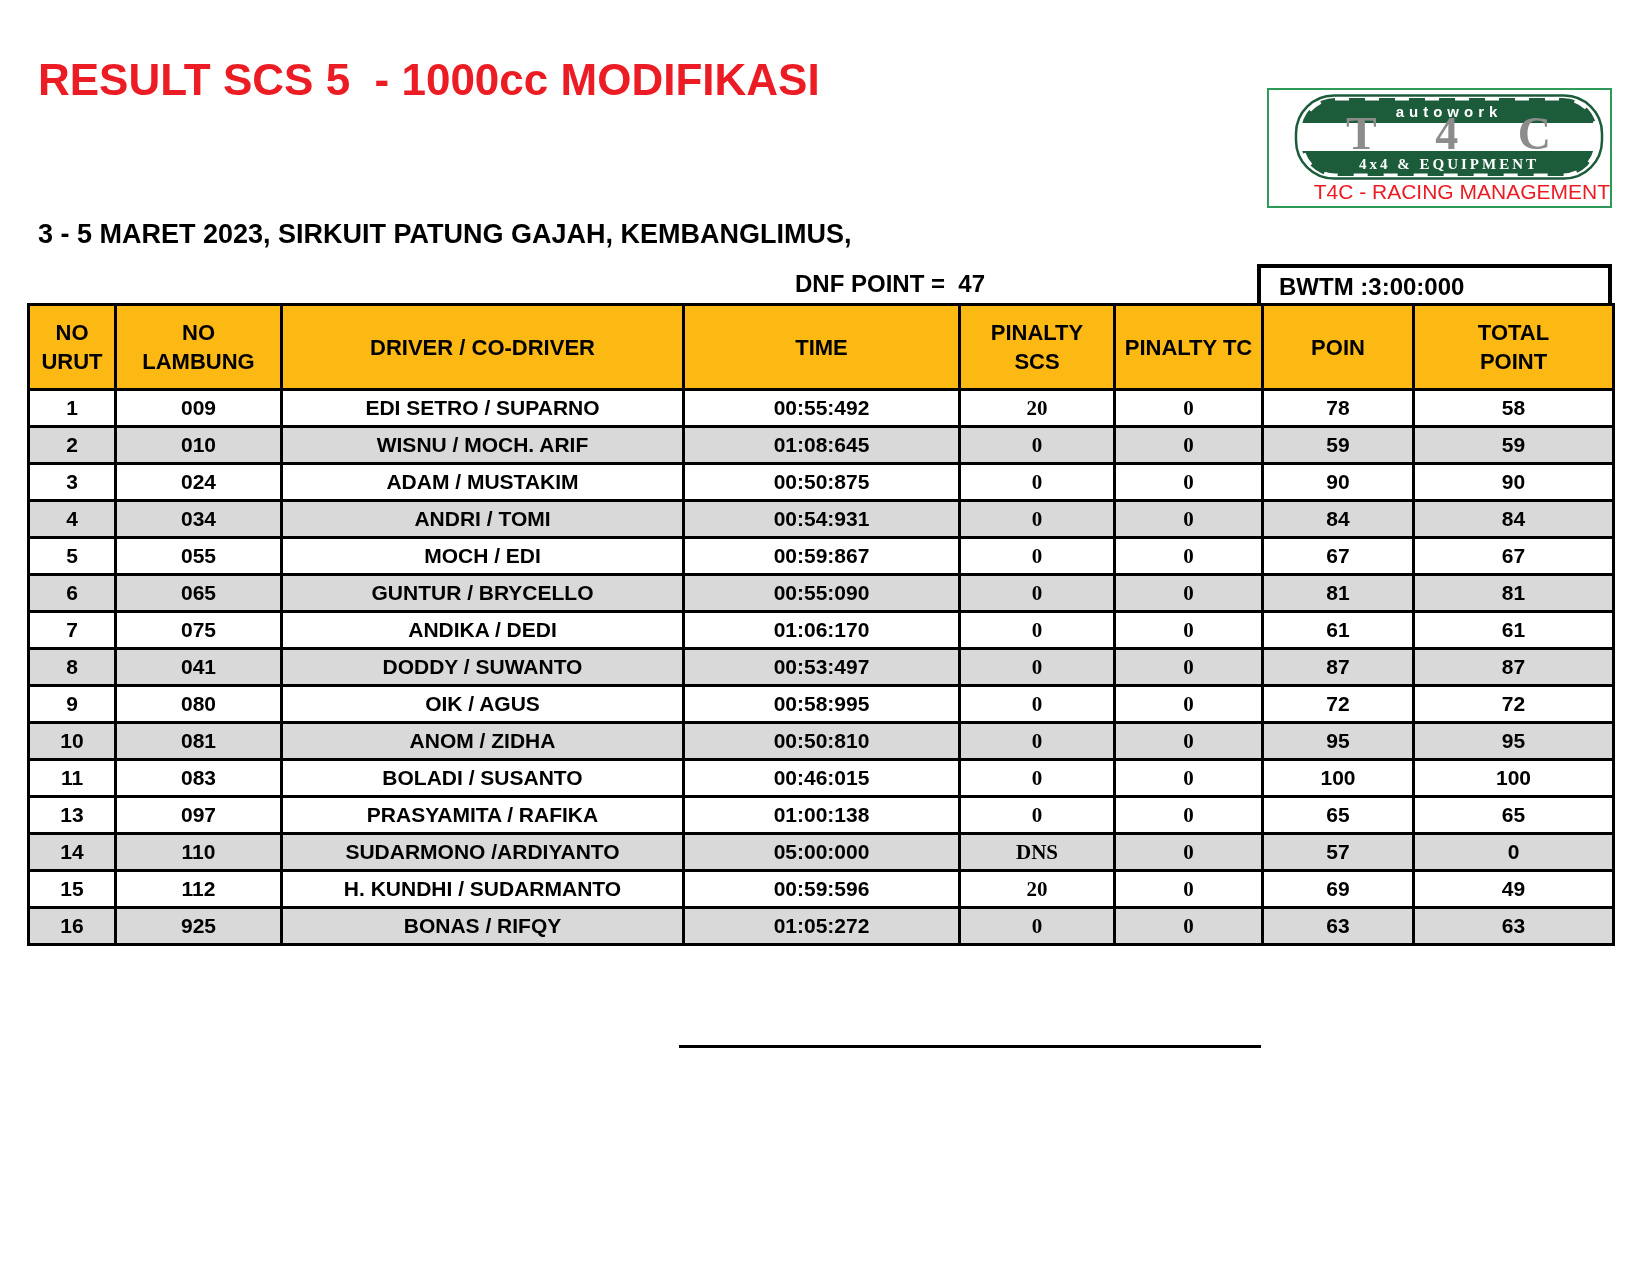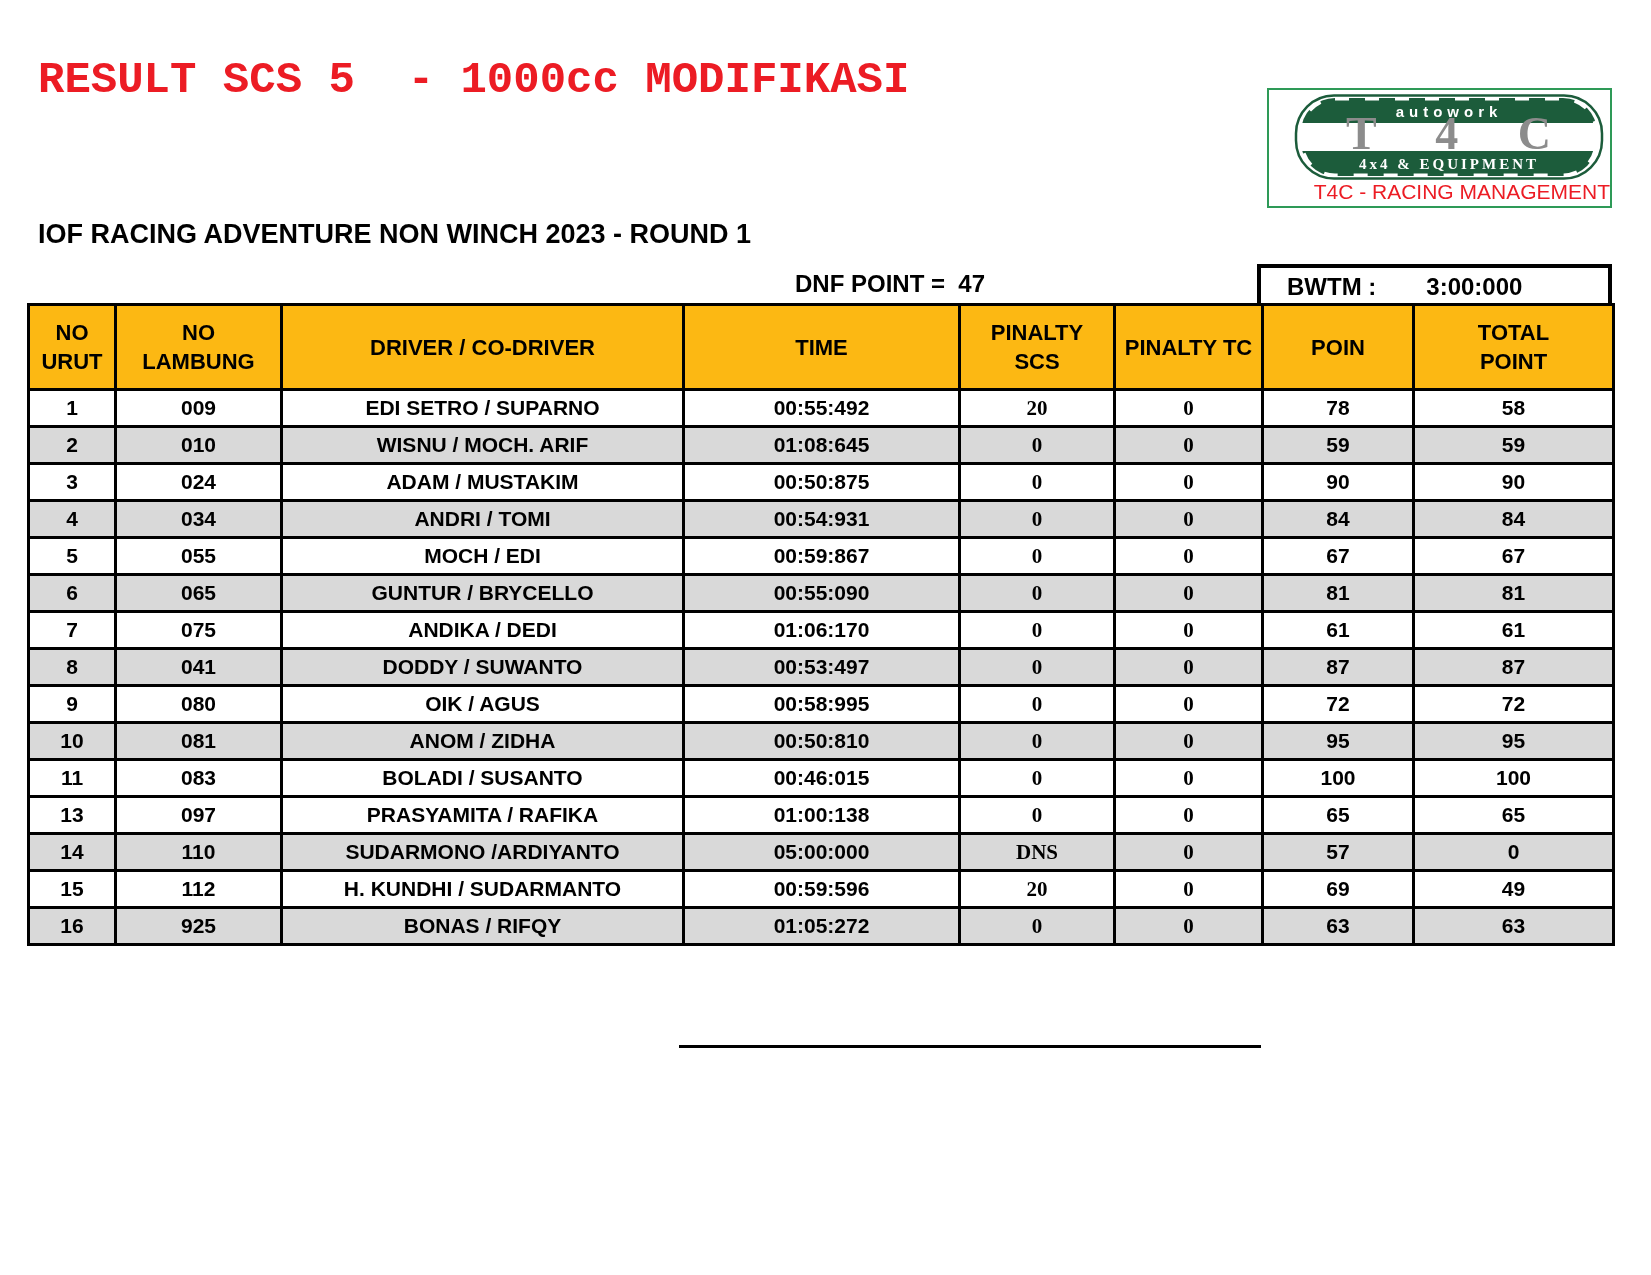--- a/index.html
+++ b/index.html
@@ -7,21 +7,21 @@
     position:relative;
     width:1651px;height:1275px;
     background:#fff;
     font-family:"Liberation Sans",sans-serif;
     overflow:hidden;
   }
   .title{
     position:absolute;left:38px;top:55px;
     font-size:44px;font-weight:bold;
     color:var(--title-red,#EC1C24);
-    white-space:pre;letter-spacing:0px;font-family:Liberation Mono, monospace;
+    white-space:pre;letter-spacing:0px;
   }
   .subtitles{
     position:absolute;left:38px;top:134px;
     font-size:27px;font-weight:bold;color:#000;
     line-height:40px;white-space:pre;
   }
   
   .logo-box{
     position:absolute;left:1267px;top:88px;width:345px;height:120px;
     box-sizing:border-box;border:2px solid var(--logo-border-green,#2E9A57);
@@ -40,21 +40,21 @@
   .logo-main-text{fill:var(--logo-letters-gray,#8C8C8C);font-family:"Liberation Serif",serif;font-weight:bold;font-size:46px;letter-spacing:24px;}
   .logo-bottom-text{fill:#fff;font-family:"Liberation Serif",serif;font-weight:bold;font-size:15px;letter-spacing:3px;}
   
   .dnf{
     position:absolute;left:795px;top:270px;
     font-size:24px;font-weight:bold;color:#000;white-space:pre;
   }
   .bwtm-box{
     position:absolute;left:1257px;top:264px;width:355px;height:45px;
     box-sizing:border-box;border:4px solid #000;background:#fff;
-    display:flex;align-items:center;padding-left:26px;gap:50px;
+    display:flex;align-items:center;padding-left:18px;
     font-size:24px;font-weight:bold;color:#000;
   }
   
   table.results{
     position:absolute;left:27px;top:303px;width:1585px;
     border-collapse:collapse;table-layout:fixed;
   }
   table.results th,table.results td{
     border:3px solid #000;text-align:center;vertical-align:middle;
     padding:0;color:#000;overflow:hidden;
@@ -75,21 +75,20 @@
   }
 </style>
 </head>
 <body>
 
 <div class="page">
 
   <div class="title">RESULT SCS 5  - 1000cc MODIFIKASI</div>
 
   <div class="subtitles">
-    <div>IOF RACING ADVENTURE NON WINCH 2023 - ROUND 1</div>
     <div>3 - 5 MARET 2023, SIRKUIT PATUNG GAJAH, KEMBANGLIMUS,</div>
     <div>BOROBUDUR, MAGELANG</div>
   </div>
 
   <div class="logo-box">
     <svg width="322" height="86" viewBox="0 0 322 86">
       <rect class="tire-body" x="13" y="4" width="296" height="78" rx="34"></rect>
       <rect class="tire-tread" x="13" y="4" width="296" height="78" rx="34"></rect>
       <rect class="tire-outline" x="8" y="1.5" width="306" height="83" rx="38"></rect>
       <rect class="tire-band" x="13" y="29" width="296" height="28"></rect>

